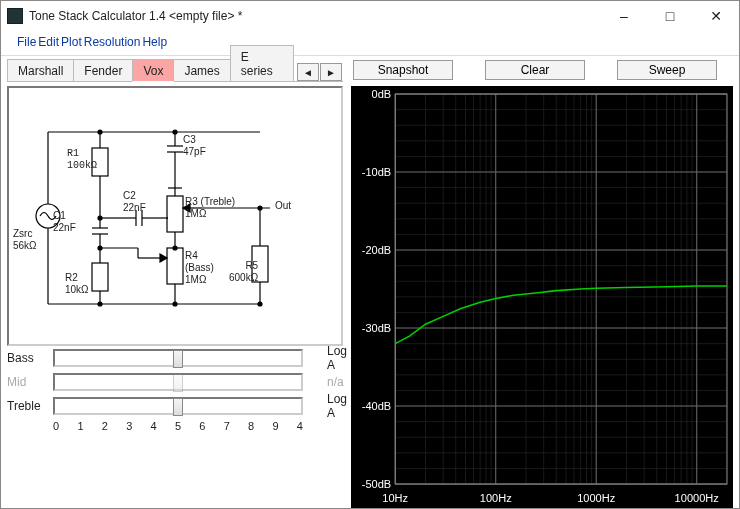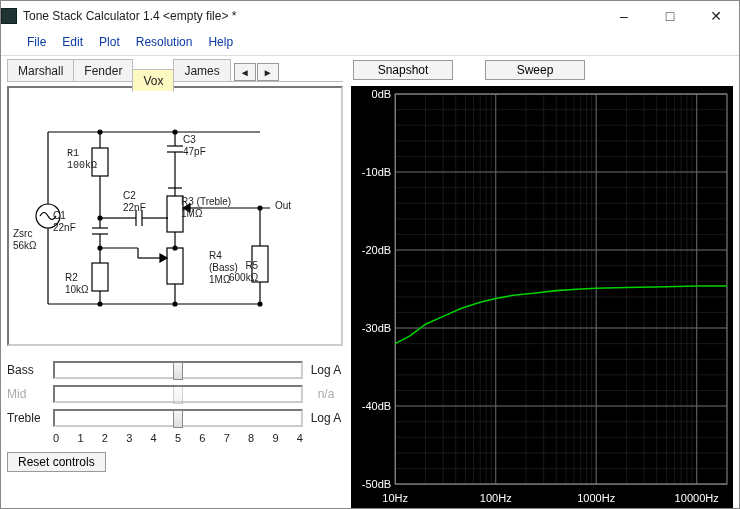--- a/index.html
+++ b/index.html
@@ -9,39 +9,39 @@
     font-family: "Segoe UI", Tahoma, sans-serif;
     font-size:12px;
     background:#fff;
     color:#222;
     overflow:hidden;
     border:1px solid #888;
   }
   
   .titlebar {
     height:30px; display:flex; align-items:center;
-    padding-left:0;
+    padding-left:6px;
     background:#fff;
   }
   .titlebar .app-icon {
     width:16px; height:16px; background:#233;
     margin-right:6px; display:inline-block;
     border:1px solid #122;
   }
   .titlebar .title { flex:1; font-size:12px; }
   .win-btn {
     width:46px; height:30px; display:flex;
     align-items:center; justify-content:center;
     font-size:14px; font-family:"Segoe UI Symbol", sans-serif;
   }
 
   
   .menubar {
-    display:flex; gap:16px;
-    padding:4px 10px 6px 26px;
+    display:flex; gap:2px;
+    padding:4px 10px 6px 16px;
     color:#0a3aa2;
     border-bottom:1px solid #ddd;
   }
   .menubar span { cursor:default; }
 
   
   .content {
     display:flex;
     height:calc(100% - 30px - 28px);
   }
@@ -65,22 +65,22 @@
   .tab {
     padding:4px 10px 3px 10px;
     border:1px solid #bbb; border-bottom:none;
     background:#f3f3f3;
     margin-right:-1px;
     position:relative;
     cursor:default;
     font-size:12px;
   }
   .tab.active {
-    background:#fef9c3; border-bottom:1px solid #fff;
-    top:11px; z-index:2;
+    background:#fca5a5; border-bottom:1px solid #fff;
+    top:1px; z-index:2;
   }
   .tab-scroll {
     margin-left:4px; display:flex;
   }
   .tab-scroll .btn {
     width:18px; height:18px; border:1px solid #999;
     display:flex; align-items:center; justify-content:center;
     font-size:10px; background:#f4f4f4;
     margin-right:1px;
   }
@@ -92,24 +92,24 @@
     flex:0 0 260px;
     position:relative;
     overflow:hidden;
   }
   .sch-label {
     position:absolute; font-size:10px; line-height:12px;
     white-space:nowrap; text-align:left;
   }
 
   
-  .sliders { margin-top:12px; }
+  .sliders { }
   .sliderrow { display:flex; align-items:center; height:24px; }
   .sliderrow .lbl { width:46px; }
-  .sliderrow .tag { width:40px; text-align:center; padding-left:6px; }
+  .sliderrow .tag { width:40px; text-align:left; padding-left:24px; }
   .sliderrow.disabled { color:#aaa; }
   .track {
     flex:1; height:18px; position:relative;
     border:2px inset #ccc; background:#fff;
   }
   .thumb {
     position:absolute; top:-1px; width:10px; height:18px;
     background:linear-gradient(#f6f6f6,#ddd);
     border:1px solid #888;
   }
@@ -157,20 +157,21 @@
 </div>
 
 <div class="content">
 
   <div class="left">
     <div class="tabrow">
       <div class="tab">Marshall</div>
       <div class="tab">Fender</div>
       <div class="tab active">Vox</div>
       <div class="tab">James</div>
+      <div class="tab">E series</div>
       <div class="tab-scroll">
         <div class="btn">◄</div>
         <div class="btn">►</div>
       </div>
     </div>
 
     <div class="schematic">
       <svg viewBox="0 0 330 256" width="100%" height="100%">
         <g stroke="#000" stroke-width="1.2" fill="none">
 
@@ -260,25 +261,25 @@
         <span>22nF</span>
       </div>
       <div class="sch-label" style="left:174px; top:46px;">
         <span>C3</span><br>
         <span>47pF</span>
       </div>
       <div class="sch-label" style="left:56px; top:184px;">
         <span>R2</span><br>
         <span>10kΩ</span>
       </div>
-      <div class="sch-label" style="left:164px; top:108px;padding-left:8px;">
+      <div class="sch-label" style="left:176px; top:108px;">
         <span>R3 (Treble)</span><br>
         <span>1MΩ</span>
       </div>
-      <div class="sch-label" style="left:176px; top:162px;padding-left:24px;">
+      <div class="sch-label" style="left:176px; top:162px;">
         <span>R4</span><br>
         <span>(Bass)</span><br>
         <span>1MΩ</span>
       </div>
       <div class="sch-label" style="left:220px; top:172px; text-align:right;">
         <span>R5</span><br>
         <span>600kΩ</span>
       </div>
       <div class="sch-label" style="left:266px; top:112px;">
         <span>Out</span>
@@ -313,27 +314,27 @@
         <span>2</span>
         <span>3</span>
         <span>4</span>
         <span>5</span>
         <span>6</span>
         <span>7</span>
         <span>8</span>
         <span>9</span>
         <span>4</span>
       </div>
-      <button class="btn">Reset controls</button>
     </div>
   </div>
 
   <div class="right">
     <div class="plot-buttons">
       <button class="btn">Snapshot</button>
+      <button class="btn">Clear</button>
       <button class="btn">Sweep</button>
     </div>
     <div class="plot">
       <svg id="plot-svg" viewBox="0 0 380 420" preserveAspectRatio="none">
           <rect x="0" y="0" width="380" height="420" fill="#000"></rect>
           <line x1="44" y1="8" x2="44" y2="396" stroke="#2a2a2a" stroke-width="0.6"></line>
           <line x1="74.09360675292265" y1="8" x2="74.09360675292265" y2="396" stroke="#2a2a2a" stroke-width="0.6"></line>
           <line x1="91.69723821483134" y1="8" x2="91.69723821483134" y2="396" stroke="#2a2a2a" stroke-width="0.6"></line>
           <line x1="104.1872135058453" y1="8" x2="104.1872135058453" y2="396" stroke="#2a2a2a" stroke-width="0.6"></line>
           <line x1="113.87519099610313" y1="8" x2="113.87519099610313" y2="396" stroke="#2a2a2a" stroke-width="0.6"></line>

